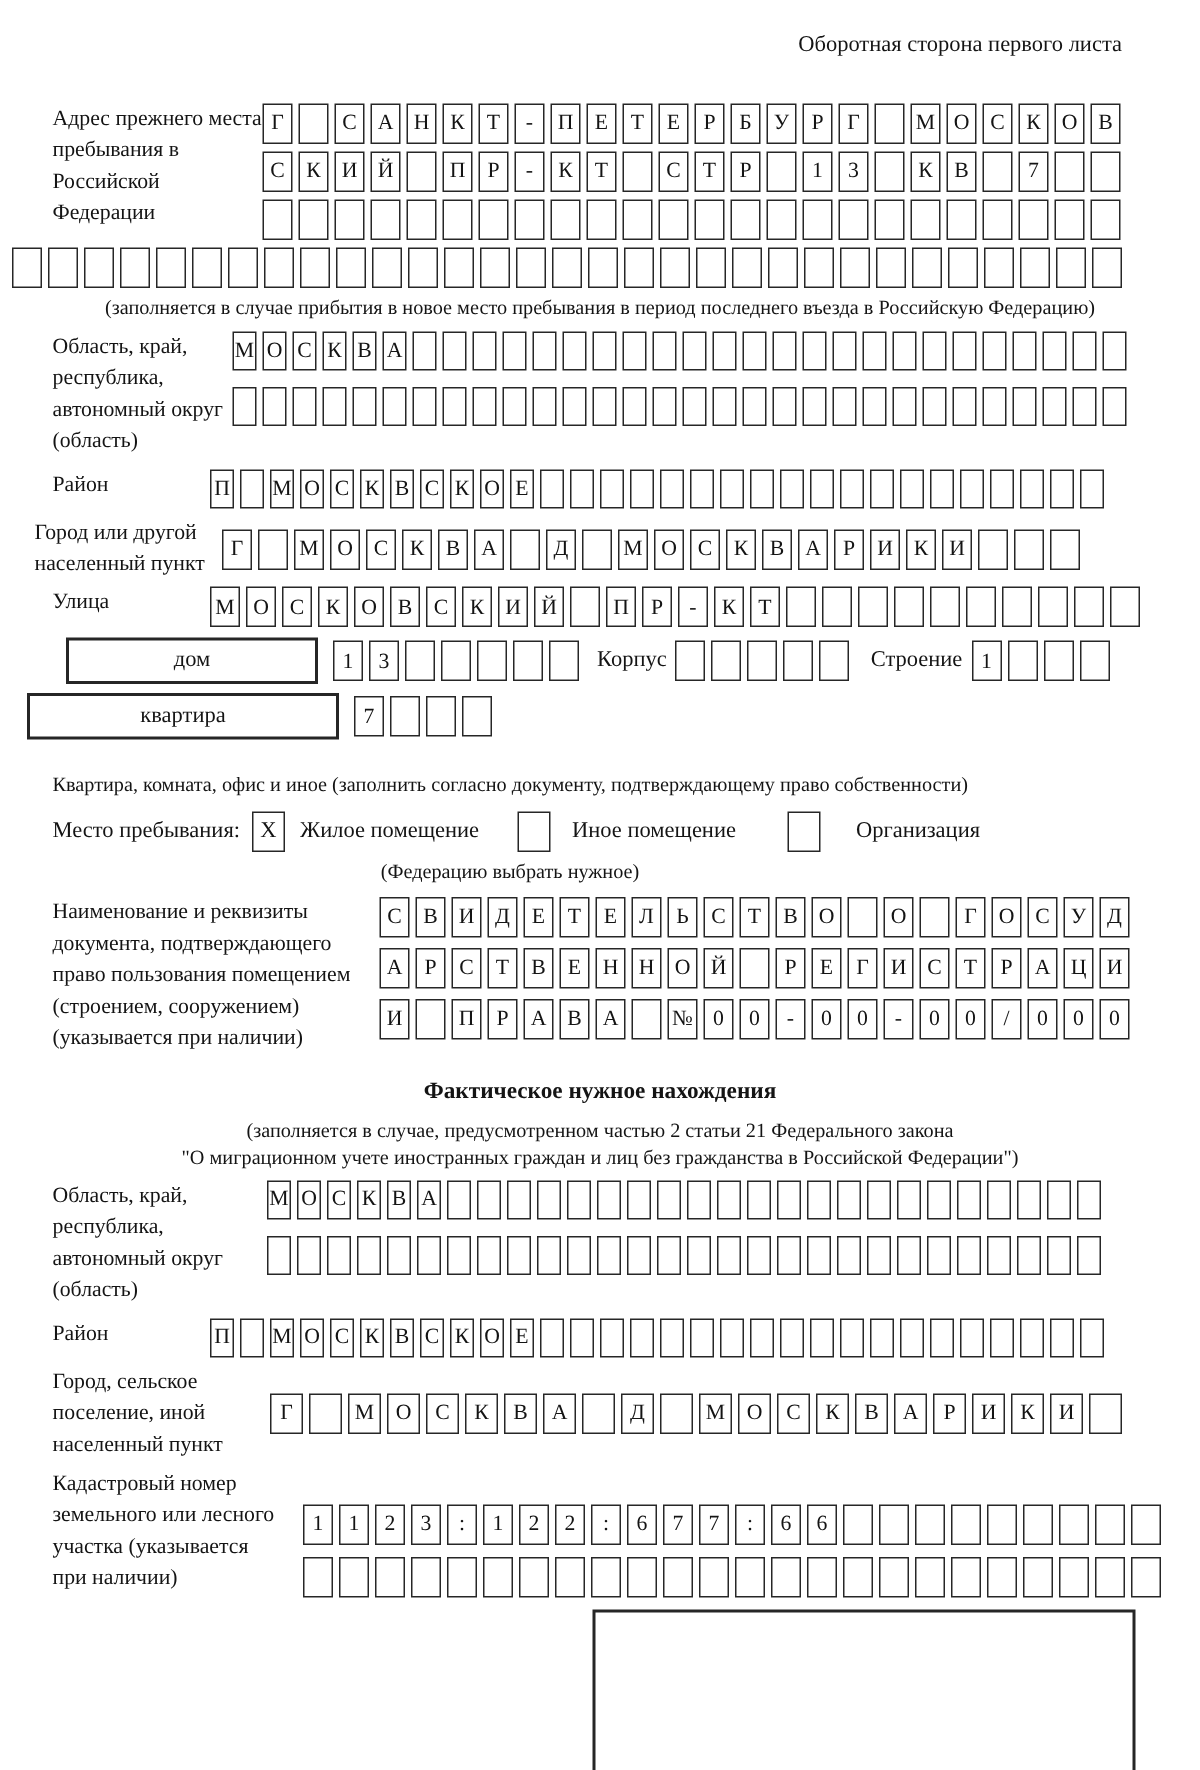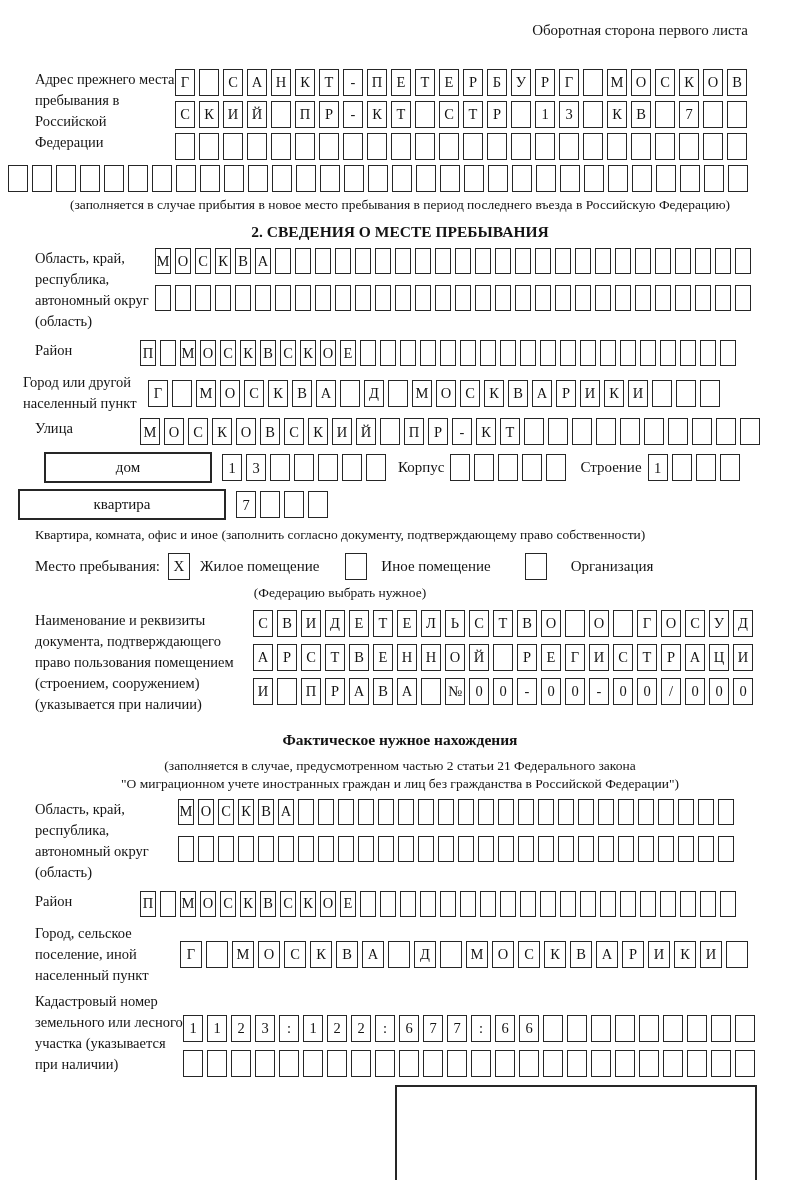--- a/index.html
+++ b/index.html
@@ -142,21 +142,20 @@
       <span class="box"></span>
       <span class="box"></span>
       <span class="box"></span>
       <span class="box"></span>
       <span class="box"></span>
       <span class="box"></span>
       <span class="box"></span>
     </div>
   <div class="note" style="margin-top:4px;">(заполняется в случае прибытия в новое место пребывания в период последнего въезда в Российскую Федерацию)</div>
 
-  <div class="title" style="margin-top:9px;">2. СВЕДЕНИЯ О МЕСТЕ ПРЕБЫВАНИЯ</div>
 
   <div class="frow" style="margin-top:7px;">
     <div class="lbl" style="margin-left:35px;width:120px;">Область, край, республика, автономный округ (область)</div>
     <div class="gridcol" style="gap:11px;">
       <div class="grid sm">
           <span class="box">М</span>
           <span class="box">О</span>
           <span class="box">С</span>
           <span class="box">К</span>
           <span class="box">В</span>
@@ -349,21 +348,21 @@
 
   <div class="frow" style="margin-top:6px;align-items:center;">
     <div class="lblbox" style="margin-left:18px;width:208px;">квартира</div>
     <div class="grid" style="margin-left:10px;">
         <span class="box">7</span>
         <span class="box"></span>
         <span class="box"></span>
         <span class="box"></span>
       </div>
   </div>
-  <div class="lbl" style="margin:5px 0 0 35px;font-size:13.5px;">Квартира, комната, офис и иное (заполнить согласно документу, подтверждающему право собственности)</div>
+  <div class="lbl" style="margin:20px 0 0 35px;font-size:13.5px;">Квартира, комната, офис и иное (заполнить согласно документу, подтверждающему право собственности)</div>
 
   <div class="ckrow" style="margin:8px 0 0 35px;">
     <span>Место пребывания:</span>
     <span class="ckbox" style="margin-left:8px;">X</span>
     <span style="margin-left:10px;">Жилое помещение</span>
     <span class="ckbox" style="margin-left:26px;"></span>
     <span style="margin-left:14px;">Иное помещение</span>
     <span class="ckbox" style="margin-left:34px;"></span>
     <span style="margin-left:24px;">Организация</span>
   </div>
@@ -571,21 +570,21 @@
         <span class="box">В</span>
         <span class="box">А</span>
         <span class="box">Р</span>
         <span class="box">И</span>
         <span class="box">К</span>
         <span class="box">И</span>
         <span class="box"></span>
       </div>
   </div>
 
-  <div class="frow" style="margin-top:5px;">
+  <div class="frow" style="margin-top:5px;gap:19px;">
     <div class="lbl" style="margin-left:35px;width:148px;">Кадастровый номер земельного или лесного участка (указывается при наличии)</div>
     <div class="gridcol" style="gap:8px;margin-top:24px;">
       <div class="grid">
           <span class="box">1</span>
           <span class="box">1</span>
           <span class="box">2</span>
           <span class="box">3</span>
           <span class="box">:</span>
           <span class="box">1</span>
           <span class="box">2</span>

